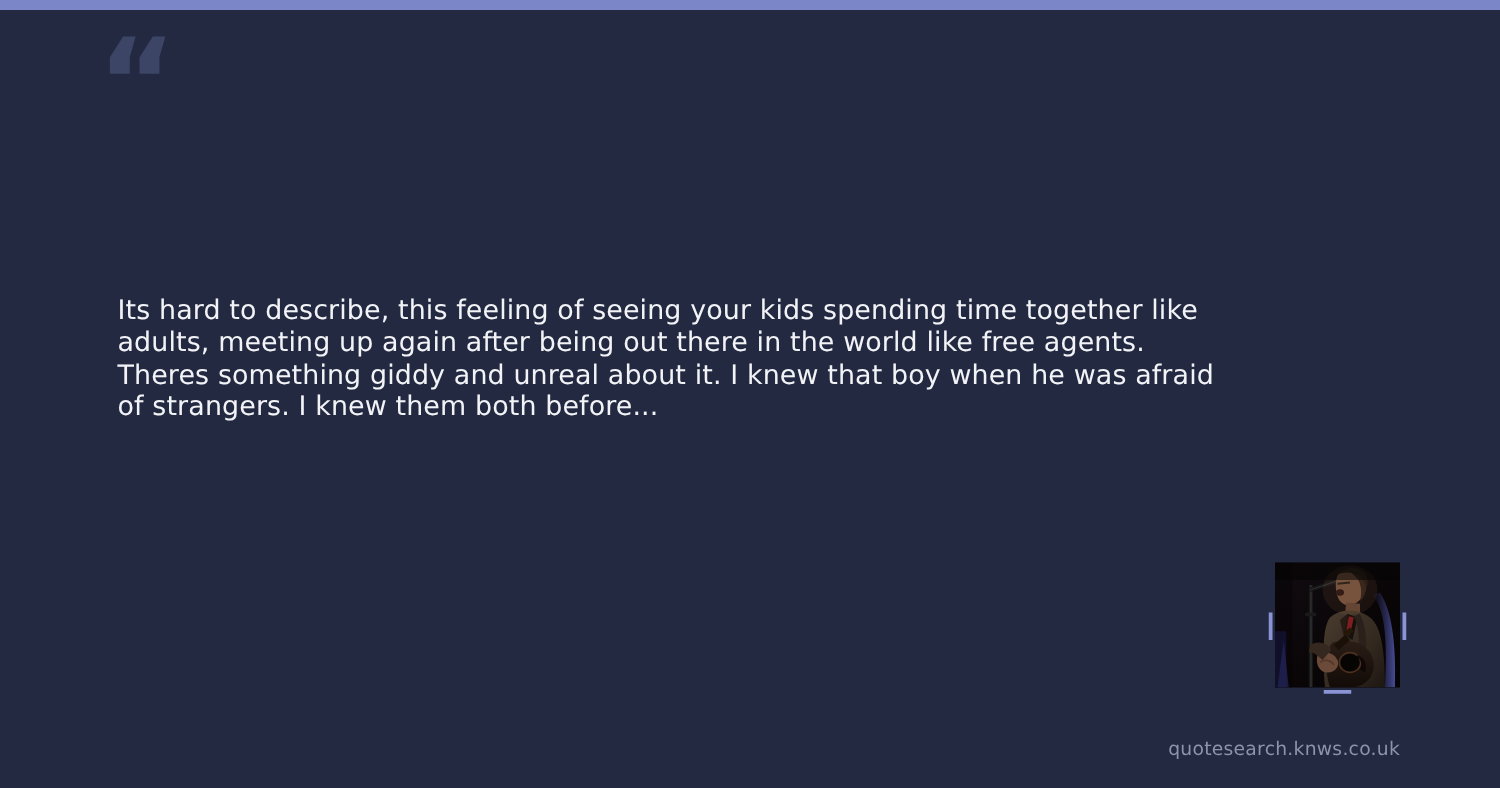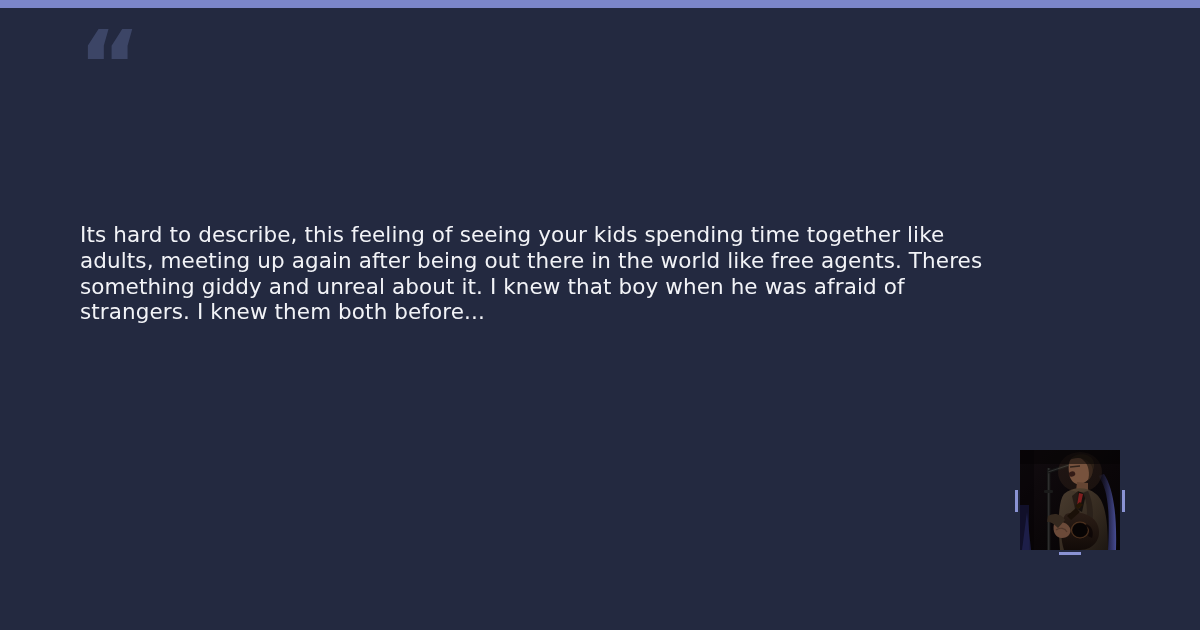--- a/index.html
+++ b/index.html
@@ -45,21 +45,21 @@
   }
 
   .quote-body {
     position: absolute;
     left: 80px;
     top: 222px;
     width: 930px;
   }
 
   .quote-text {
-    margin: 0;
+    margin: 14px;
     font-size: 21.5px;
     line-height: 25.8px;
     color: #f2f3f7;
     font-weight: 400;
     letter-spacing: 0.1px;
   }
 
   .quote-attribution {
     margin: 0;
     position: absolute;
@@ -224,14 +224,15 @@
         <ellipse cx="60" cy="22" rx="22" ry="20" fill="#ffb870" opacity="0.07"></ellipse>
 
         <rect x="0" y="0" width="100" height="100" fill="none"></rect>
         <path d="M0 0 L100 0 L100 100 L0 100 Z" fill="none"></path>
         <rect x="0" y="0" width="100" height="14" fill="#050304" opacity="0.55"></rect>
         <rect x="0" y="0" width="14" height="100" fill="#050304" opacity="0.45"></rect>
       </svg>
     </div>
   </div>
 
+  <div class="site-footer">quotesearch.knws.co.uk</div>
 
 </div>
 
 </body></html>

